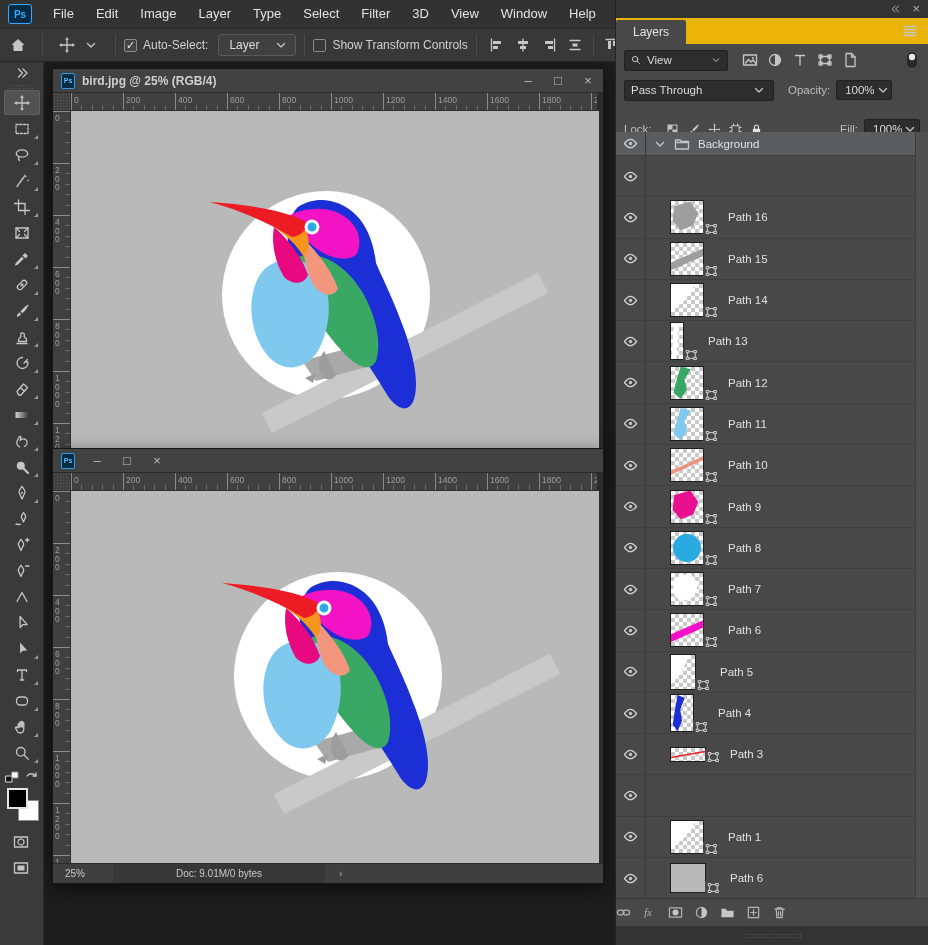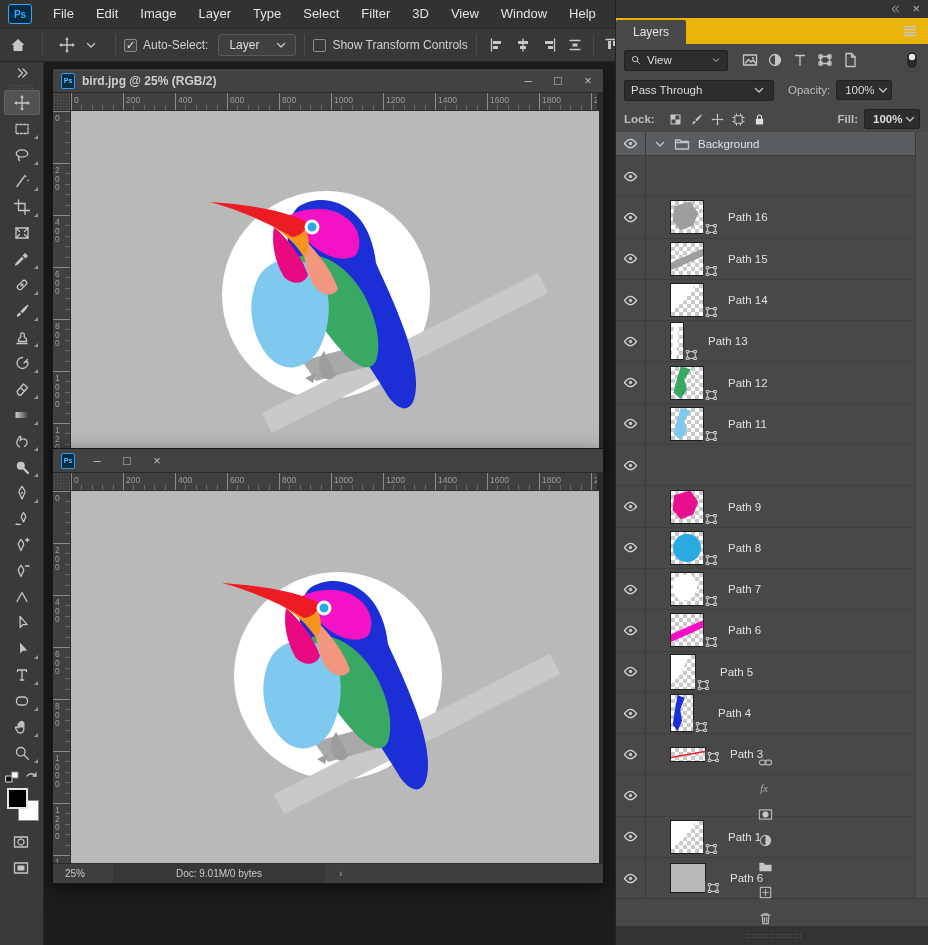--- a/index.html
+++ b/index.html
@@ -114,21 +114,21 @@
   #tab-row { left:0; top:18px; width:100%; height:26px; background:#eab308;
     display:flex; align-items:flex-end; }
   #layers-tab { width:70px; height:24px; background:#484848; font-size:12px;
     color:#e4e4e4; display:flex; align-items:center; justify-content:center;
     border-radius:2px 2px 0 0; }
   #panel-menu { margin-left:auto; margin-right:10px; margin-bottom:5px; }
   .p-row { left:0; width:100%; height:28px; display:flex; align-items:center;
     padding:0 8px; }
   #filter-row { top:46px; }
   #blend-row { top:76px; }
-  #lock-row  { top:105px;font-weight:bold; }
+  #lock-row  { top:115px; }
   .combo { background:#2d2d2d; border:1px solid #212121; border-radius:2px;
     height:21px; display:flex; align-items:center; font-size:11.5px; color:#dcdcdc; }
   #kind-combo { width:104px; padding:0 5px; gap:5px; }
   #kind-combo .ic { width:12px; height:12px; }
   #blend-combo { width:150px; padding:0 6px; }
   .combo .chev { margin-left:auto; }
   .val-box { background:#2d2d2d; border:1px solid #212121; border-radius:2px;
     width:56px; height:20px; display:flex; align-items:center; font-size:11.5px;
     color:#dcdcdc; padding:0 4px 0 8px; }
   .field-label { font-size:11.5px; color:#bdbdbd; margin:0 6px 0 14px; }
@@ -164,21 +164,21 @@
   .sh-circle  { border-radius:50%; inset:6%; }
   .sh-solid   { inset:0; }
   .vbadge { position:absolute; right:-15px; bottom:-2px; width:16px; height:14px;
     background:#484848; display:flex; align-items:center; justify-content:center; }
   .vbadge .ic { width:13px; height:12px; stroke:#ddd; stroke-width:1.2; }
   .layer-name { font-size:11.5px; color:#e0e0e0; margin-left:24px; white-space:nowrap; }
   .group .layer-name { margin-left:2px; }
 
   #panel-footer { left:0; top:898px; width:313px; height:28px; background:#484848;
     border-top:1px solid #3a3a3a; display:flex; align-items:center;
-    justify-content:flex-end; gap:11px; padding-right:14px;flex-direction:column; }
+    gap:11px; padding-right:14px; }
   #panel-footer .ic { width:15px; height:15px; stroke:#b2b2b2; }
   #panel-grip { left:0; top:926px; width:313px; height:19px; background:#333;
     display:flex; align-items:center; justify-content:center; }
   #panel-grip div { width:56px; height:5px;
     background-image:radial-gradient(#5c5c5c 1px, transparent 1px); background-size:3px 3px; }
 </style>
 </head>
 <body>
 
 <svg width="0" height="0" style="position:absolute">
@@ -495,21 +495,21 @@
       <svg class="ic" viewBox="0 0 16 16">
         <rect x="1.5" y="3" width="13" height="10"></rect>
         <rect x="4.5" y="5.5" width="7" height="5" fill="#c6c6c6" stroke="none"></rect>
       </svg>
     </span>
 </div>
 
 <div id="doc1" class="doc-window">
   <div class="titlebar">
     <div class="file-badge">Ps</div>
-    <div class="doc-title">bird.jpg @ 25% (RGB/2)</div>
+    <div class="doc-title">bird.jpg @ 25% (RGB/4)</div>
     <div class="win-btns">
         <span class="win-btn">–</span>
         <span class="win-btn">□</span>
         <span class="win-btn">×</span>
       </div>
   </div>
   <div class="ruler-corner"></div>
   <div class="h-ruler">
       <span class="hnum" style="left: 3px;">0</span>
       <span class="hnum" style="left: 55px;">200</span>
@@ -937,20 +937,39 @@
   </div>
         <div class="layer-row">
     <div class="eye-cell">
             <span>
               <svg class="ic" viewBox="0 0 16 16">
                 <path d="M1.5 8C4 4.8 6.2 3.5 8 3.5S12 4.8 14.5 8C12 11.2 9.8 12.5 8 12.5S4 11.2 1.5 8z"></path>
                 <circle cx="8" cy="8" r="1.8" fill="#c6c6c6" stroke="none"></circle>
               </svg>
             </span>
           </div>
+    <div class="row-body">
+      <div class="thumb-wrap">
+        <div class="thumb" style="width: 34px; height: 34px;">
+                <div class="shape sh-line" style="background: rgb(240, 144, 122);"></div>
+              </div>
+        <span class="vbadge">
+                <span>
+                  <svg class="ic" viewBox="0 0 16 16">
+                    <rect x="3" y="3.5" width="10" height="9"></rect>
+                    <rect x="1.5" y="2" width="3" height="3" fill="#484848"></rect>
+                    <rect x="11.5" y="2" width="3" height="3" fill="#484848"></rect>
+                    <rect x="1.5" y="11" width="3" height="3" fill="#484848"></rect>
+                    <rect x="11.5" y="11" width="3" height="3" fill="#484848"></rect>
+                  </svg>
+                </span>
+              </span>
+      </div>
+      <span class="layer-name">Path 10</span>
+    </div>
   </div>
         <div class="layer-row">
     <div class="eye-cell">
             <span>
               <svg class="ic" viewBox="0 0 16 16">
                 <path d="M1.5 8C4 4.8 6.2 3.5 8 3.5S12 4.8 14.5 8C12 11.2 9.8 12.5 8 12.5S4 11.2 1.5 8z"></path>
                 <circle cx="8" cy="8" r="1.8" fill="#c6c6c6" stroke="none"></circle>
               </svg>
             </span>
           </div>

